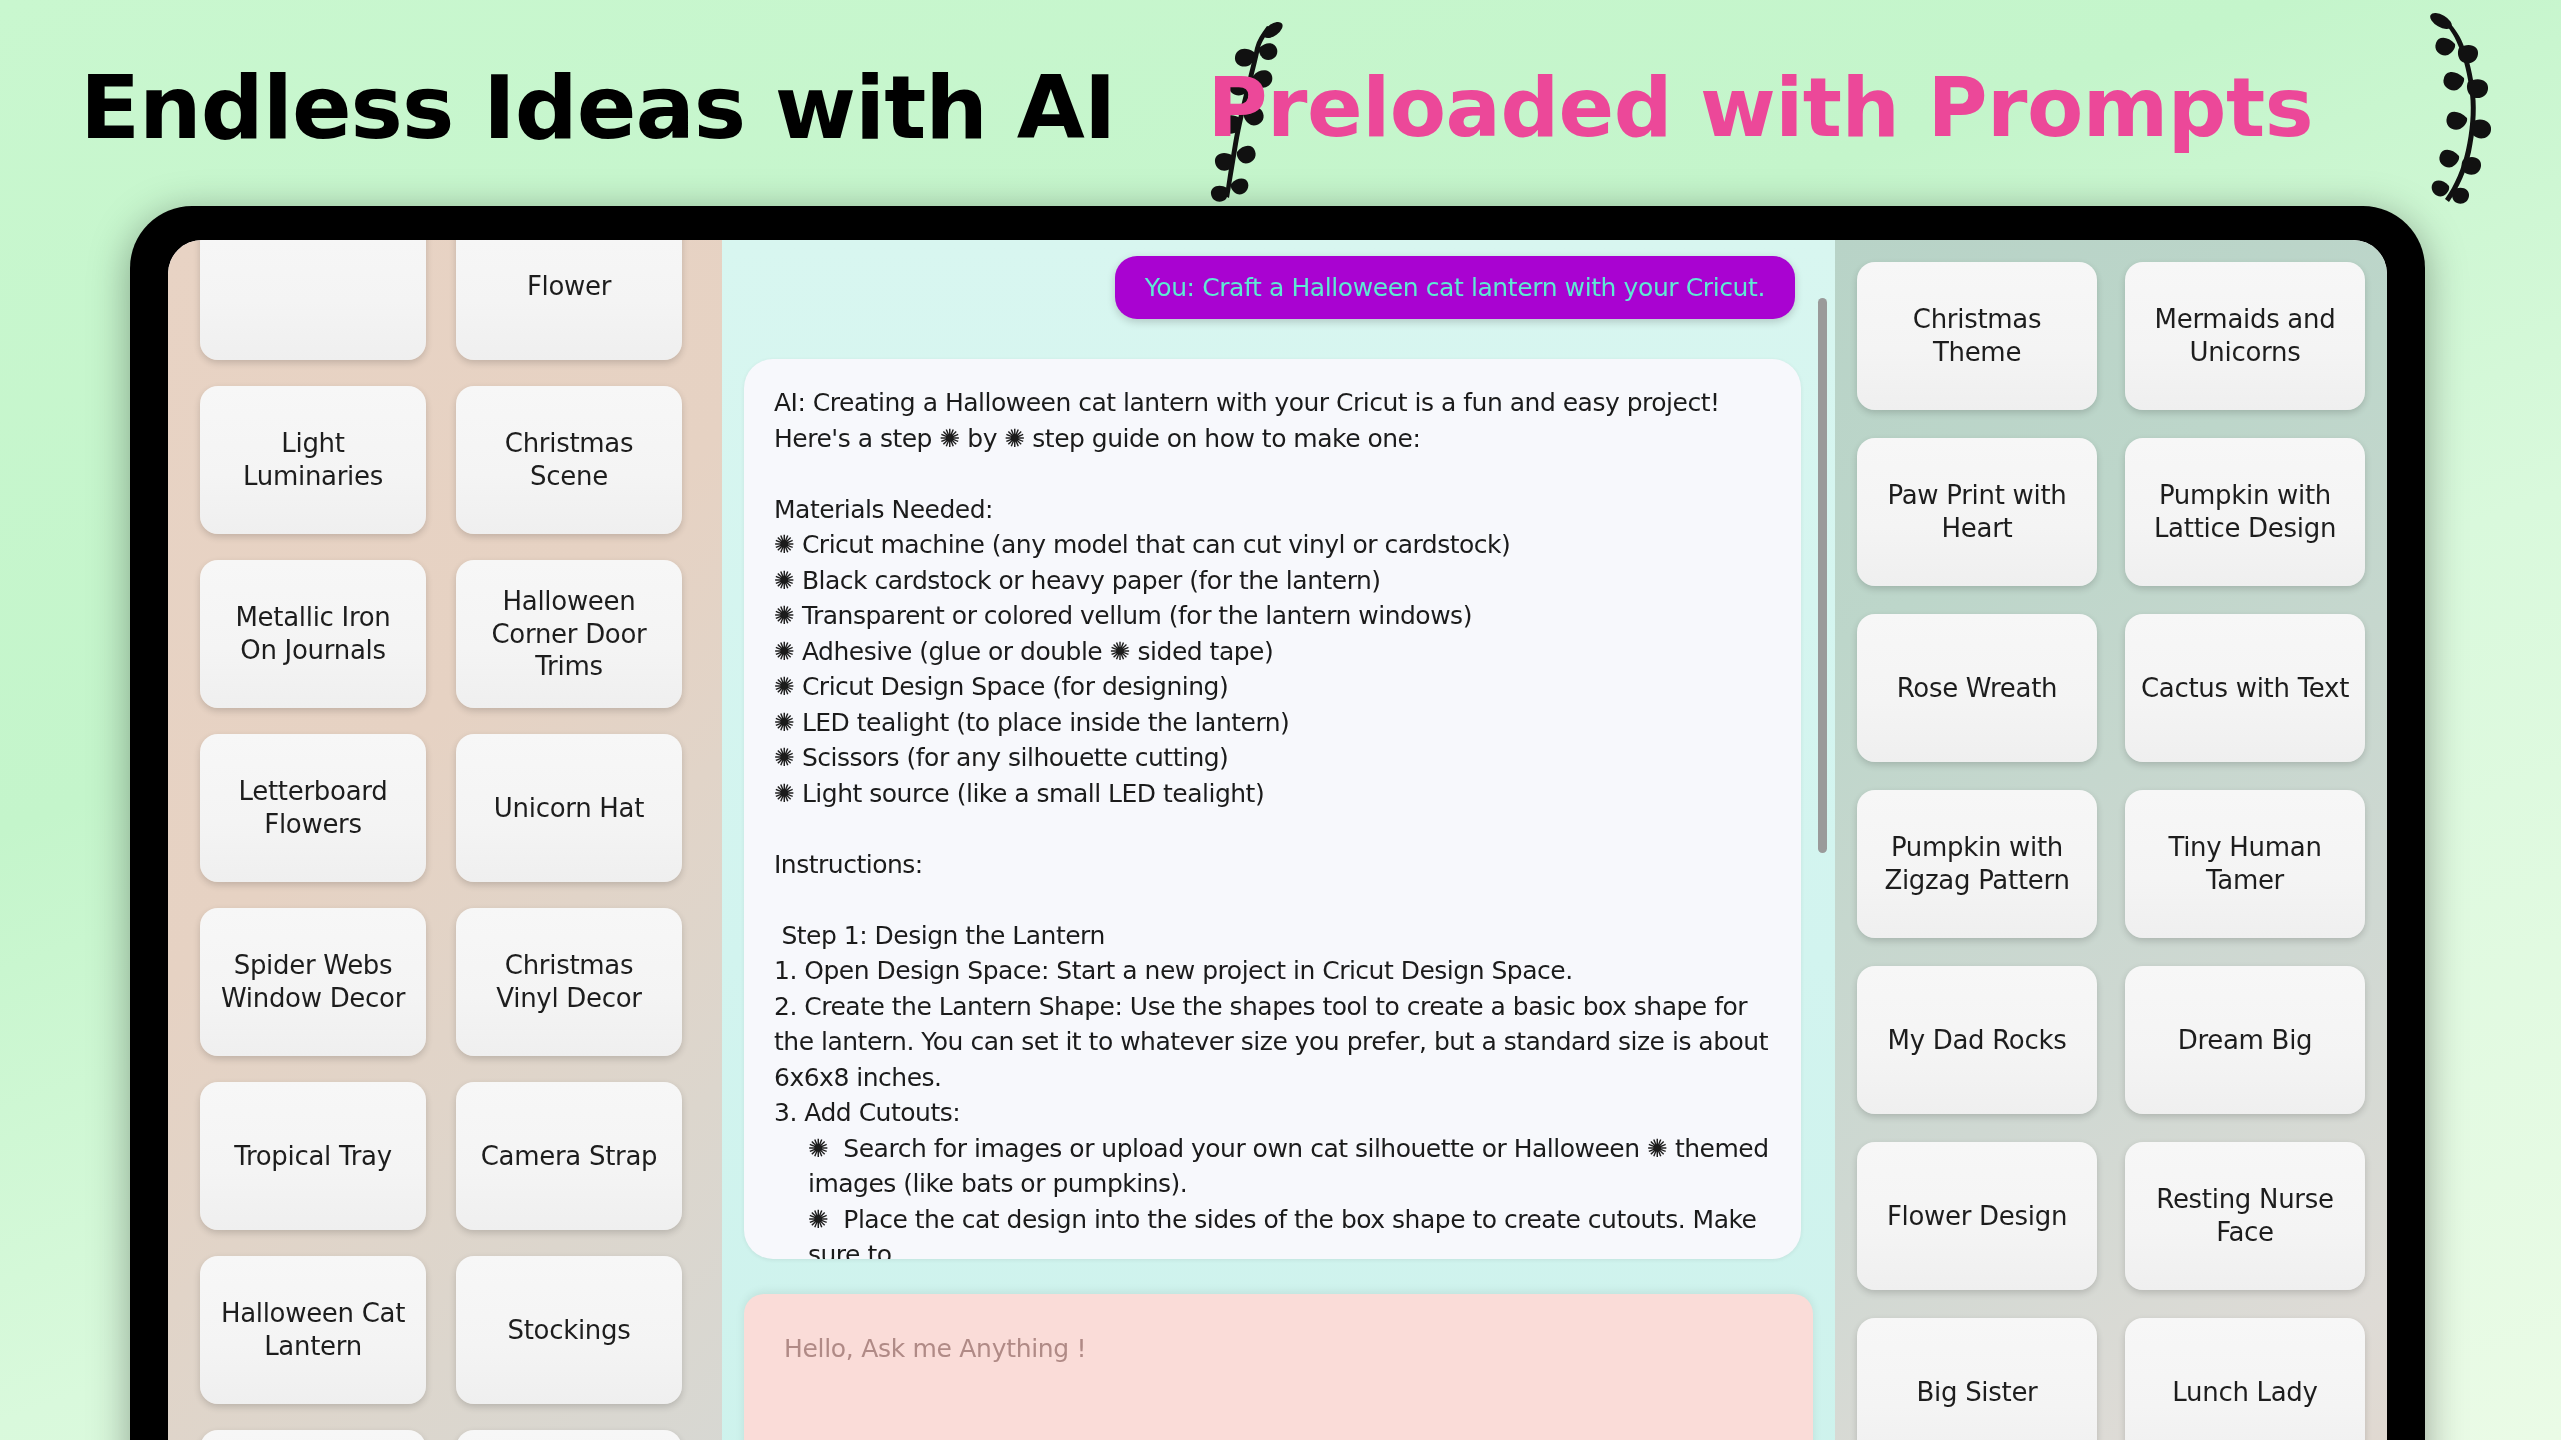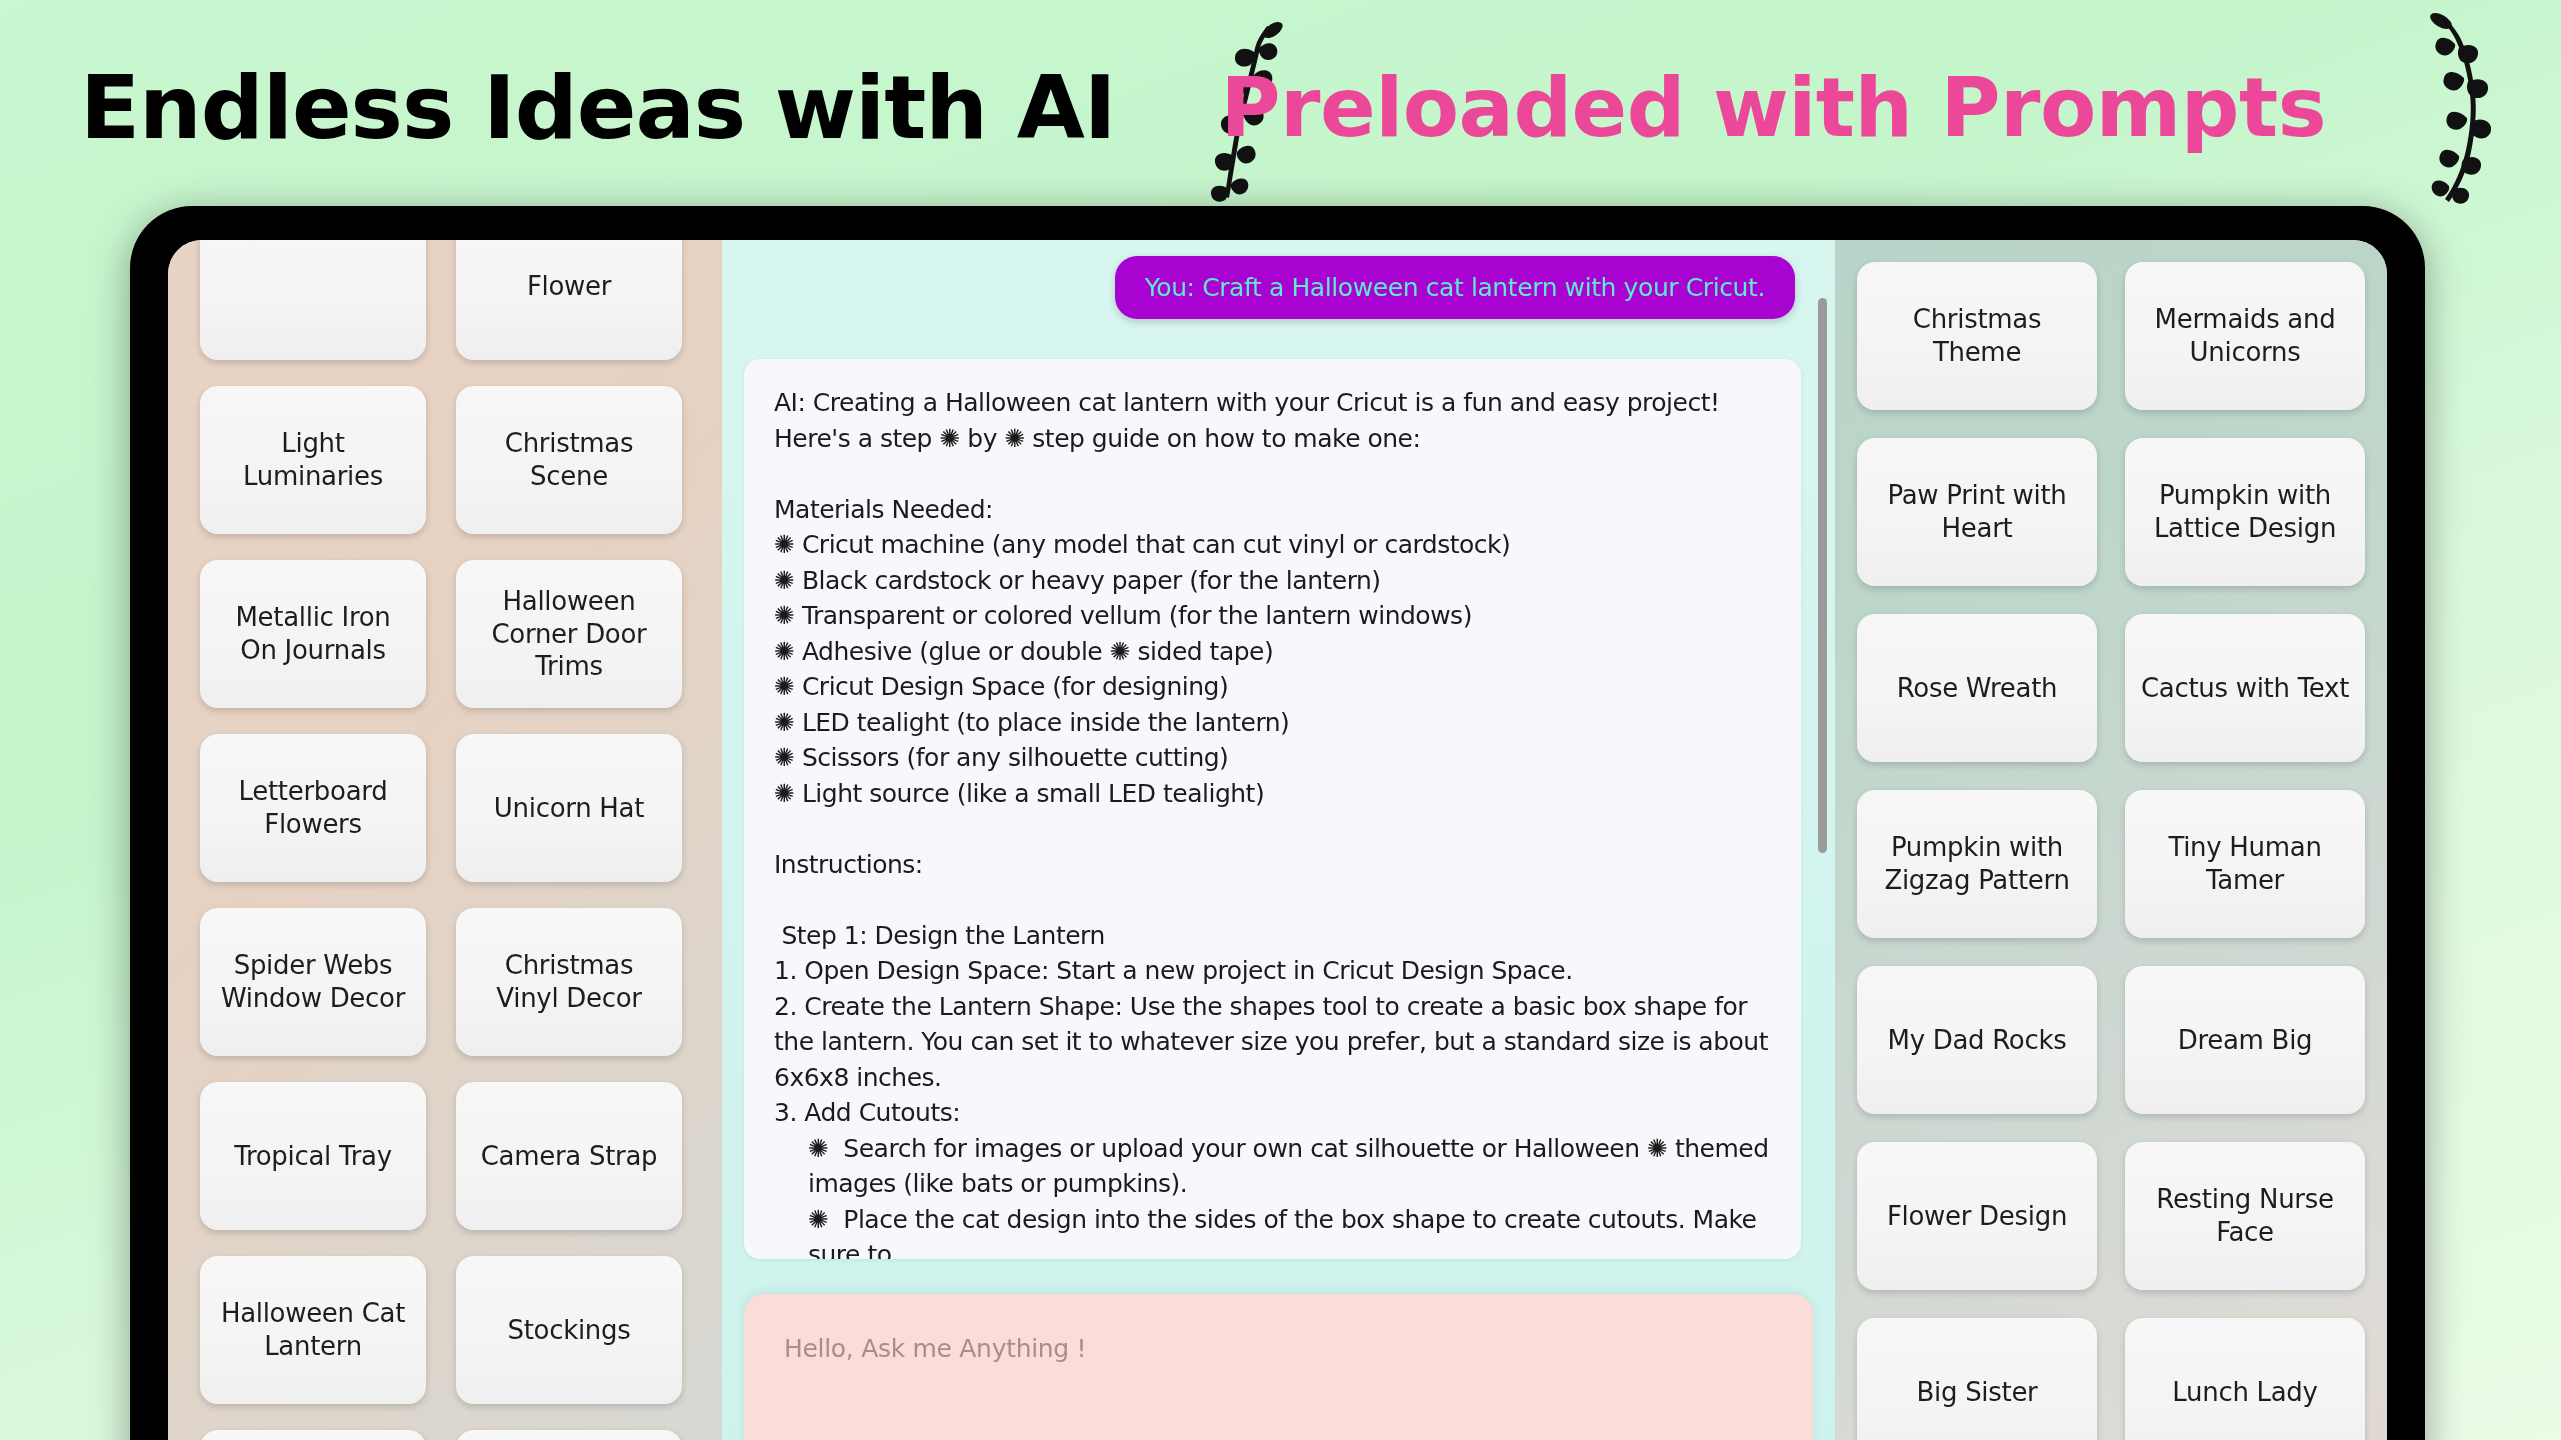--- a/index.html
+++ b/index.html
@@ -19,21 +19,20 @@
   
   .header {
     position: absolute;
     top: 0; left: 0;
     width: 2561px;
     height: 215px;
     display: flex;
     align-items: center;
     padding-left: 80px;
     z-index: 5;
-    gap: 13px;
   }
 
   .headline-left {
     font-family: "DejaVu Sans", sans-serif;
     font-size: 88px;
     font-weight: 700;
     color: #000000;
     letter-spacing: -1px;
     white-space: nowrap;
     line-height: 1;
@@ -131,21 +130,21 @@
     font-size: 25px;
     font-family: "DejaVu Sans", sans-serif;
     letter-spacing: -0.4px;
     box-shadow: 0 3px 8px rgba(0,0,0,0.18);
     max-width: 1000px;
   }
 
   .bubble-ai {
     margin-top: 40px;
     background: #f7f8fc;
-    border-radius: 16px;
+    border-radius: 29px;
     padding: 26px 30px 20px 30px;
     color: #1b1b1b;
     font-size: 25px;
     line-height: 1.42;
     font-family: "DejaVu Sans", sans-serif;
     letter-spacing: -0.5px;
     box-shadow: 0 1px 4px rgba(0,0,0,0.07);
     height: 900px;
     overflow: hidden;
   }

